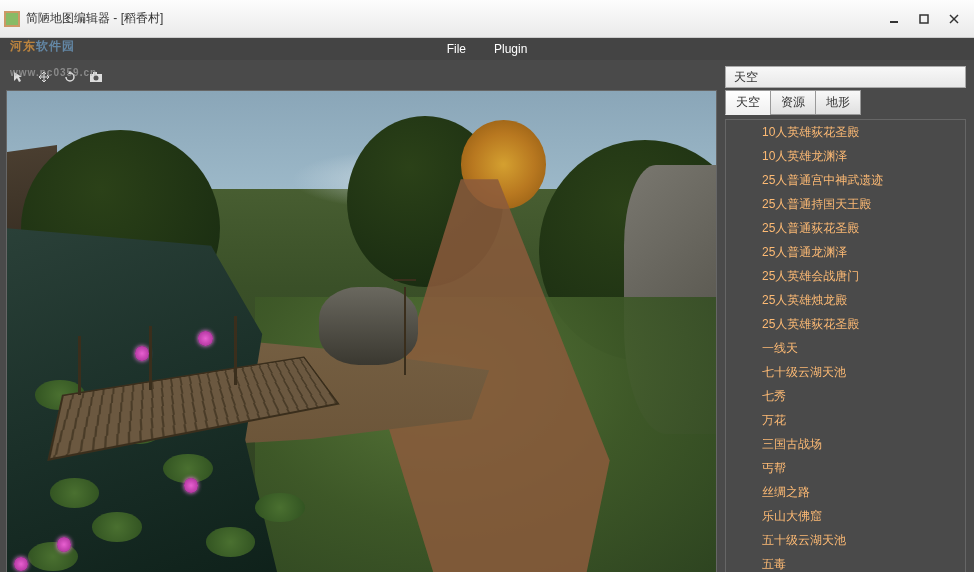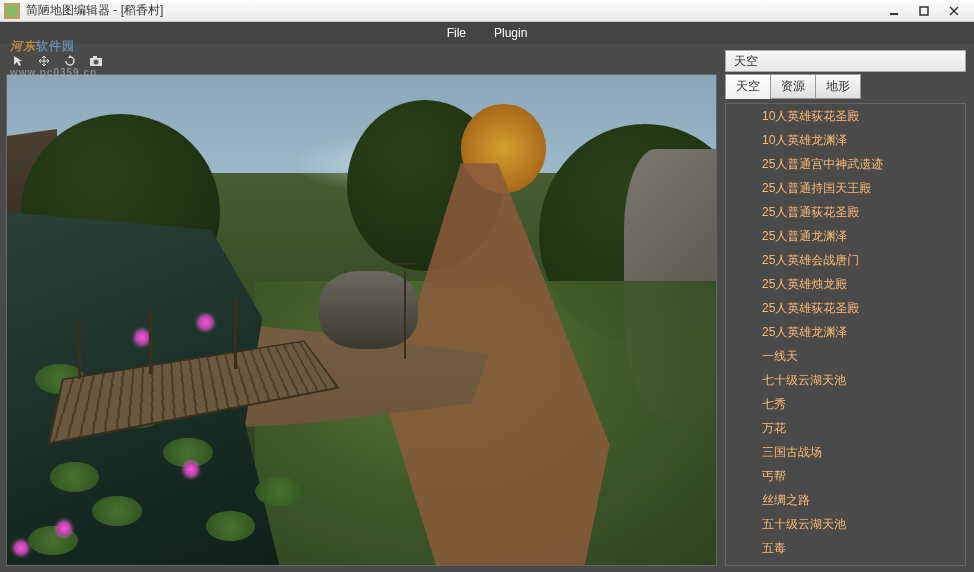--- a/index.html
+++ b/index.html
@@ -1,28 +1,28 @@
 <!DOCTYPE html>
 <html><head>
 <meta charset="utf-8">
 <style>
 * { margin: 0; padding: 0; box-sizing: border-box; font-family: "Microsoft YaHei", Arial, sans-serif; font-size: 12px; }
 body { width: 974px; height: 572px; background: #4a4a4a; overflow: hidden; }
 
-.titlebar { height: 22px; background: linear-gradient(#fdfdfd,#eaeaea); display: flex; align-items: center; padding: 0 4px; border-bottom: 1px solid #ccc; }
+.titlebar { height: 38px; background: linear-gradient(#fdfdfd,#eaeaea); display: flex; align-items: center; padding: 0 4px; border-bottom: 1px solid #ccc; }
 .titlebar .app-icon { width: 16px; height: 16px; margin-right: 6px; display:inline-block; }
 .titlebar .title { color: #333; flex: 1; }
 .titlebar .win-btns { display:flex; gap:18px; margin-right:10px; }
 .titlebar .win-btn { width:12px; height:12px; display:flex; align-items:center; justify-content:center; color:#333; cursor:default; font-size:14px; }
 
 .menubar { height: 22px; background: #444; display:flex; align-items:center; padding: 0 6px; gap: 28px; color:#ffffff;justify-content:center; }
 .menubar span { cursor:default; }
 
 .watermark { position:absolute; top:30px; left:10px; color:rgba(120,180,230,0.6); font-size:22px; font-weight:bold; letter-spacing:1px; pointer-events:none; z-index:50; }
-.watermark .orange { color:rgba(240,160,60,0.7);font-style:italic; }
+.watermark .orange { color:rgba(240,160,60,0.7); }
 
 .content { display:flex; height: calc(572px - 22px - 22px); }
 
 .viewport-wrap { flex:1; padding:6px 4px 6px 6px; display:flex; flex-direction:column; }
 .viewport-toolbar { height:22px; display:flex; align-items:center; gap:10px; padding-left:4px; margin-bottom:2px; color:#ddd; }
 .viewport-toolbar .tb-icon { width:16px; height:16px; display:flex; align-items:center; justify-content:center; cursor:default; }
 .viewport { flex:1; background: linear-gradient(180deg,#556b3a 0%, #3a5028 40%, #2d3d20 100%); border:1px solid #666; position:relative; overflow:hidden; }
 
 
 .sky { position:absolute; top:0; left:0; right:0; height:20%; background:linear-gradient(#8aa6b8,#9cb8c8); }
@@ -178,25 +178,25 @@
     <div class="list" id="sky-list">
         <div class="list-item">10人英雄荻花圣殿</div>
         <div class="list-item">10人英雄龙渊泽</div>
         <div class="list-item">25人普通宫中神武遗迹</div>
         <div class="list-item">25人普通持国天王殿</div>
         <div class="list-item">25人普通荻花圣殿</div>
         <div class="list-item">25人普通龙渊泽</div>
         <div class="list-item">25人英雄会战唐门</div>
         <div class="list-item">25人英雄烛龙殿</div>
         <div class="list-item">25人英雄荻花圣殿</div>
-        <div class="list-item">25人英雄龙渊泽</div>
         <div class="list-item">一线天</div>
         <div class="list-item">七十级云湖天池</div>
         <div class="list-item">七秀</div>
         <div class="list-item">万花</div>
         <div class="list-item">三国古战场</div>
         <div class="list-item">丐帮</div>
         <div class="list-item">丝绸之路</div>
+        <div class="list-item">乐山大佛窟</div>
         <div class="list-item">五十级云湖天池</div>
         <div class="list-item">五毒</div>
       </div>
   </div>
 </div>
 
 </body></html>

